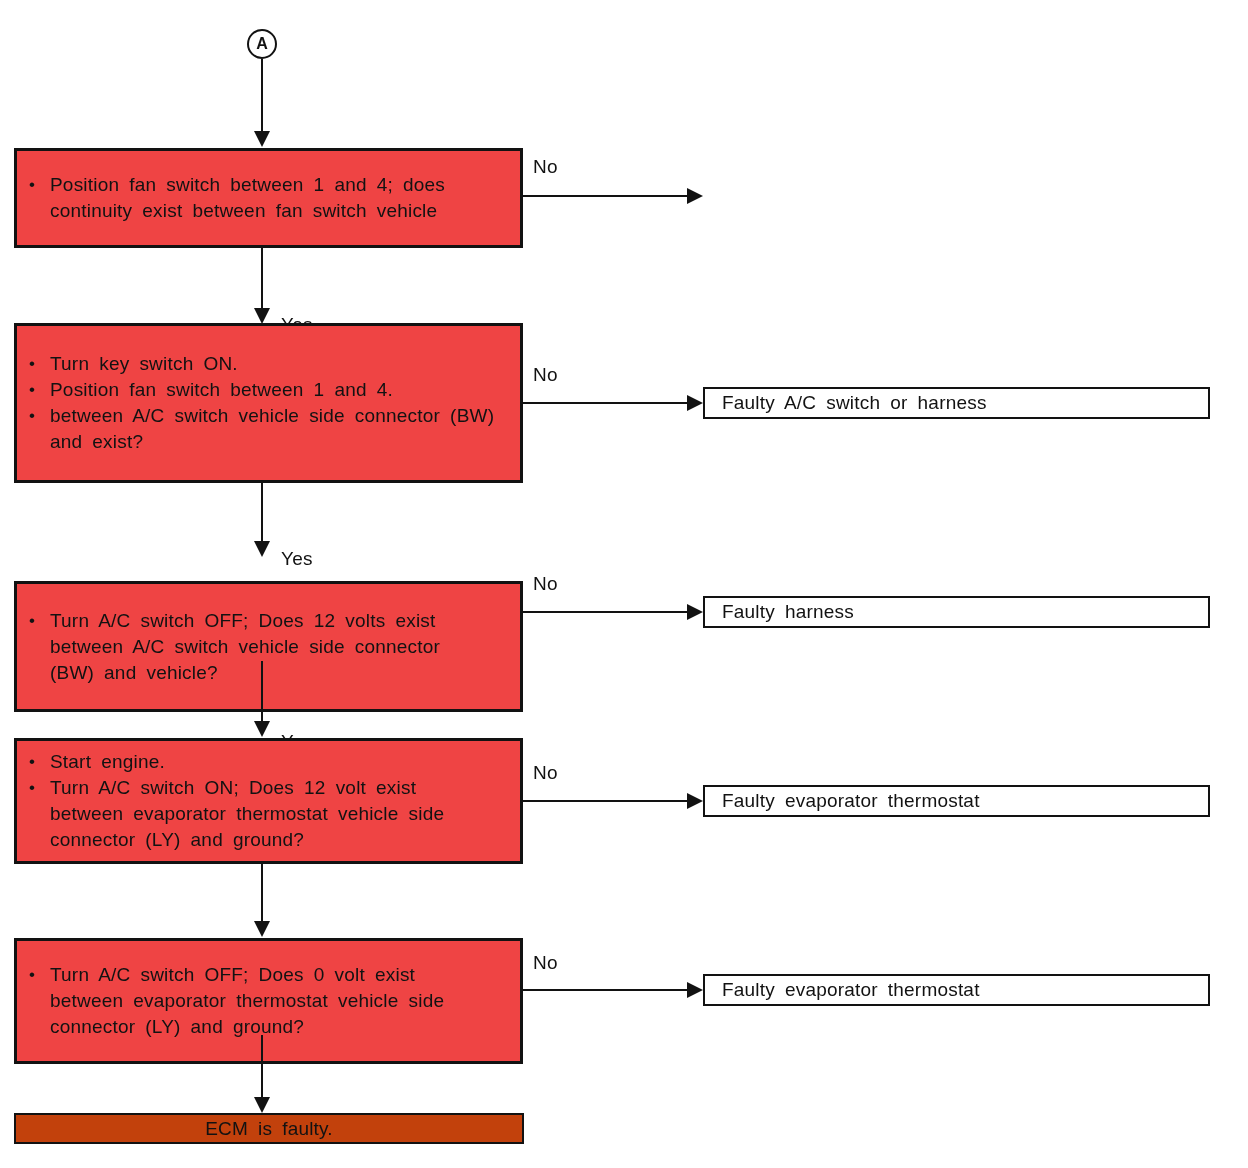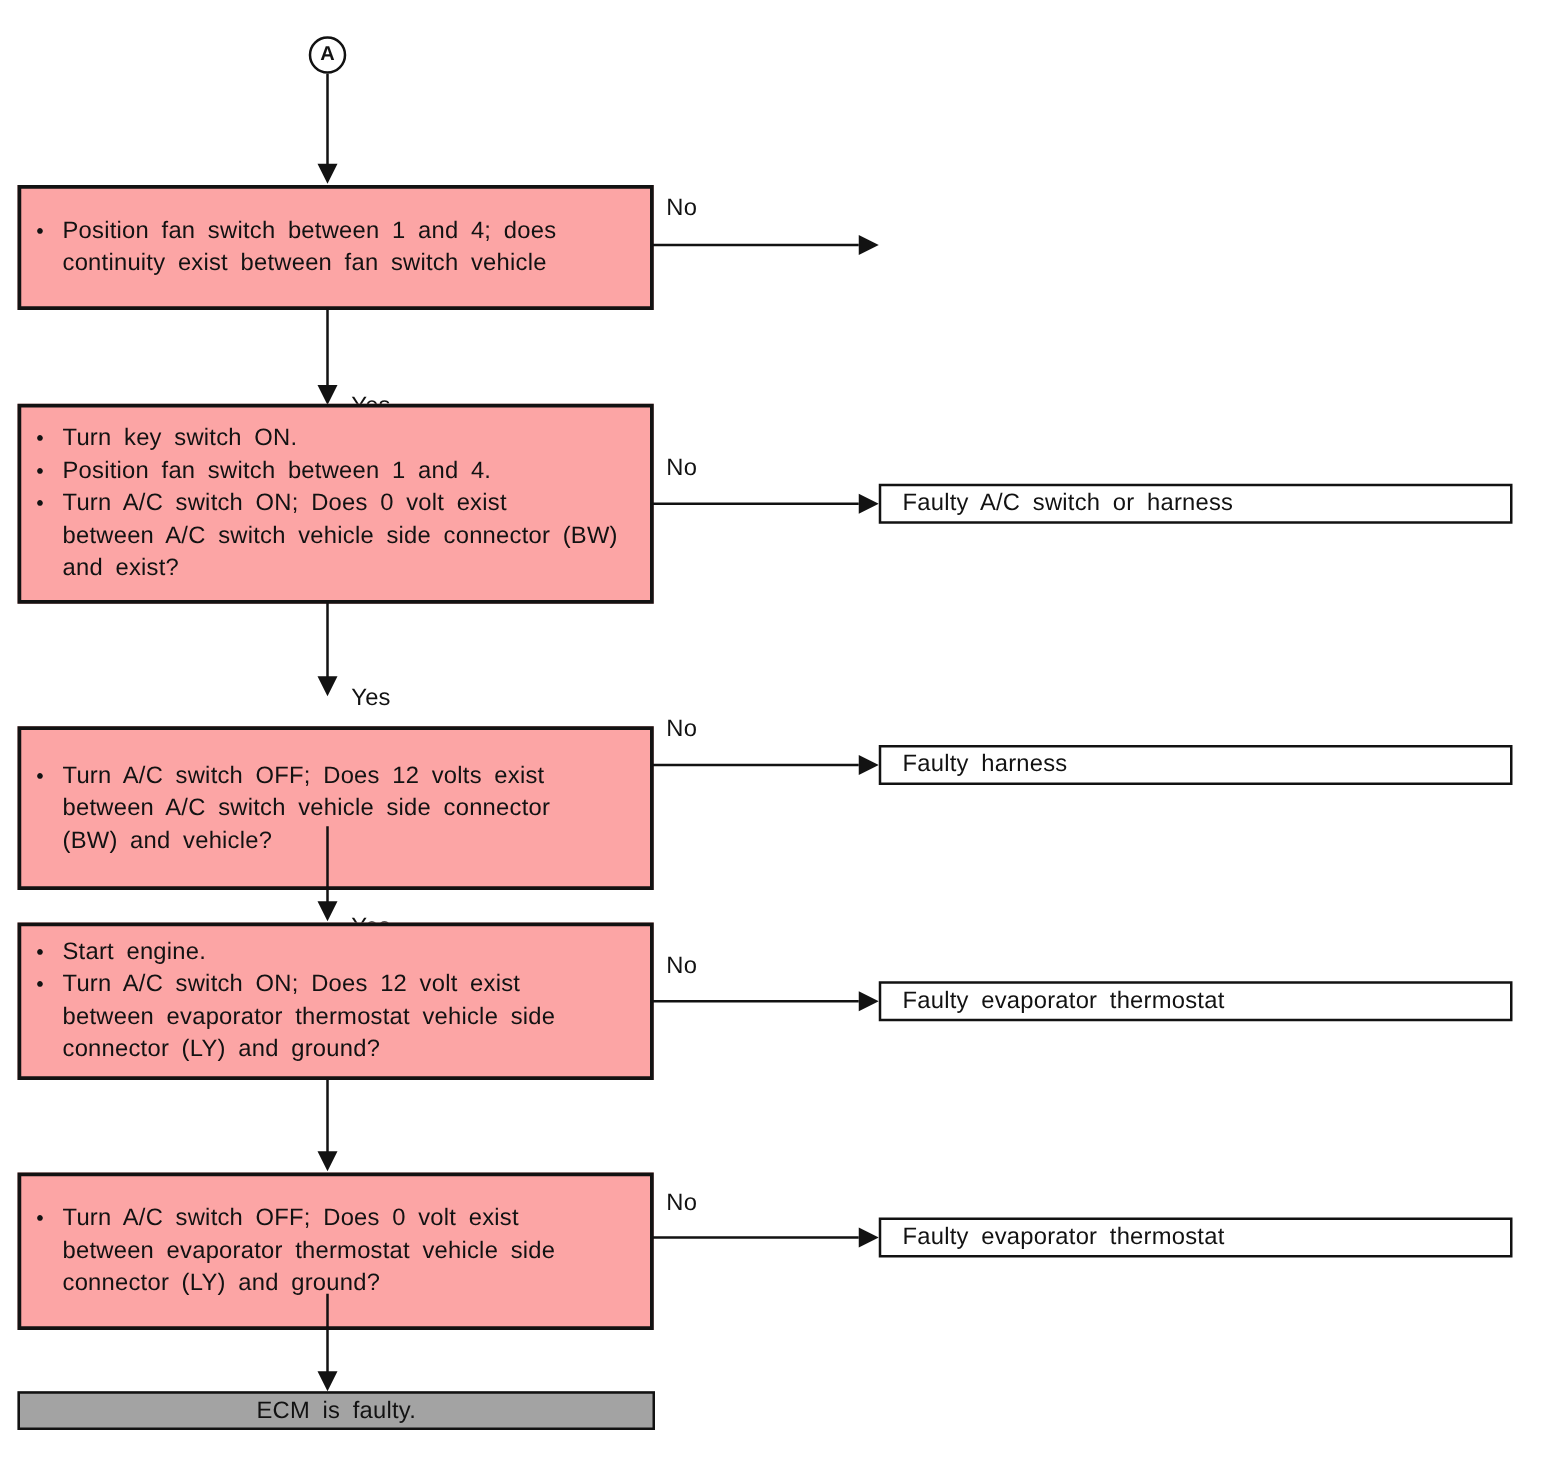--- a/index.html
+++ b/index.html
@@ -1,36 +1,36 @@
 <!DOCTYPE html>
 <html><head>
 <meta charset="utf-8">
 <style>
   * { margin:0; padding:0; box-sizing:border-box; }
   html,body { background:#ffffff; }
   body { font-family:"Liberation Sans", sans-serif; color:#121212; }
   .canvas { position:relative; width:1248px; height:1168px; background:#ffffff; overflow:hidden; }
 
   
-  .qbox { position:absolute; left:14px; width:509px; border:3px solid #121212; background:#fca5a5;
+  .qbox { position:absolute; left:14px; width:509px; border:3px solid #121212; background:#ef4444;
           display:flex; align-items:center; }
   .qbox ul { list-style:none; width:100%; padding:0 4px 0 0; }
   .qbox li { position:relative; padding-left:33px; font-size:19px; line-height:26px;
              word-spacing:0.24em; letter-spacing:0.2px; }
   .qbox li::before { content:"\2022"; position:absolute; left:12px; top:0; font-size:17px; }
   .ln { display:block; white-space:nowrap; }
 
   
   .rbox { position:absolute; left:703px; width:507px; height:32px; border:2px solid #121212;
           background:#fff; display:flex; align-items:center; padding-left:17px;
           font-size:19px; word-spacing:0.24em; letter-spacing:0.2px; white-space:nowrap; }
 
   
   .fbox { position:absolute; left:14px; top:1113px; width:510px; height:31px; border:2px solid #121212;
-          background:#a3a3a3; display:flex; align-items:center; justify-content:center;
+          background:#c2410c; display:flex; align-items:center; justify-content:center;
           font-size:19px; word-spacing:0.24em; letter-spacing:0.2px; }
 
   
   .vline { position:absolute; left:261px; width:2px; background:#121212; }
   .hline { position:absolute; height:2px; background:#121212; }
   .arr-d { position:absolute; left:254px; width:0; height:0;
            border-left:8px solid transparent; border-right:8px solid transparent;
            border-top:16px solid #121212; }
   .arr-r { position:absolute; width:0; height:0;
            border-top:8px solid transparent; border-bottom:8px solid transparent;
@@ -75,21 +75,20 @@
 
   <div class="qbox" style="top:323px;height:160px">
     <ul>
       <li>
         <span class="ln">Turn key switch ON.</span>
       </li>
       <li>
         <span class="ln">Position fan switch between 1 and 4.</span>
       </li>
       <li>
-        <span class="ln">Turn A/C switch ON; Does 0 volt exist</span>
         <span class="ln">between A/C switch vehicle side connector (BW)</span>
         <span class="ln">and exist?</span>
       </li>
     </ul>
   </div>
   <div class="lbl no" style="top:364px">No</div>
   <div class="hline" style="left:522px;top:402px;width:165px"></div>
   <div class="arr-r" style="left:687px;top:395px"></div>
   <div class="rbox" style="top:387px">
     <span>Faulty A/C switch or harness</span>

